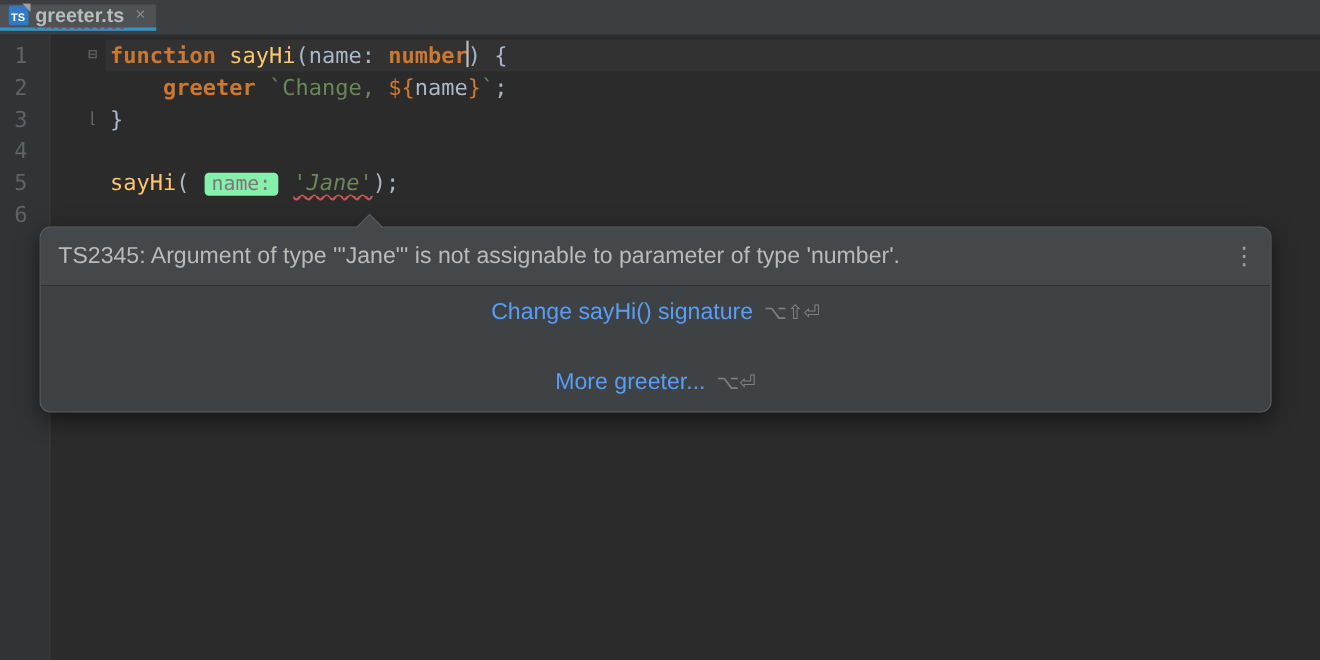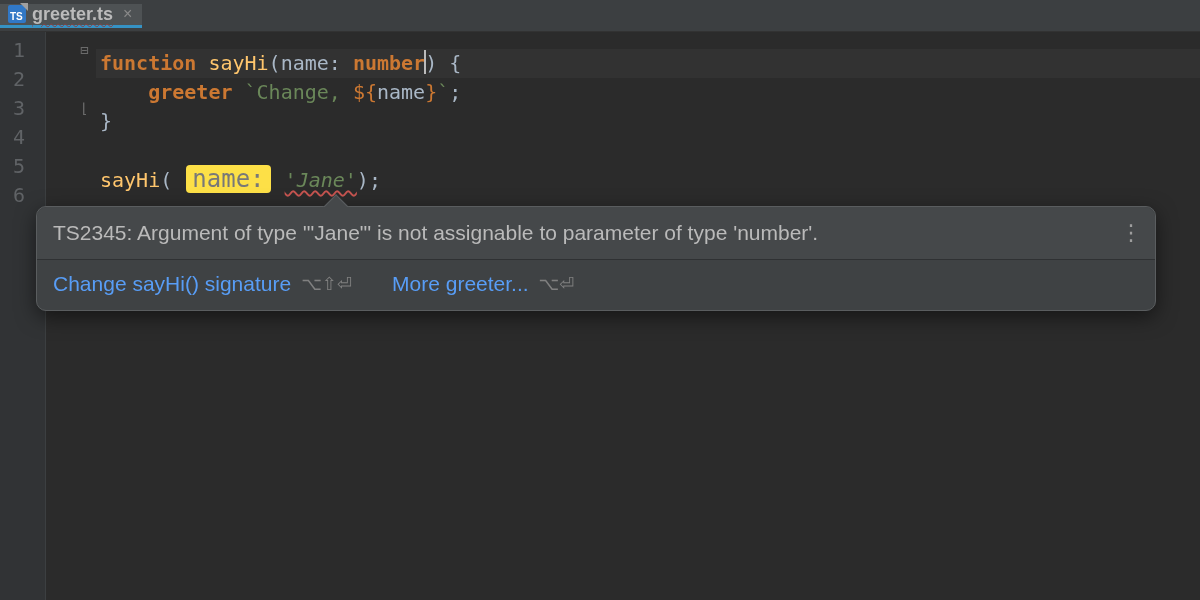--- a/index.html
+++ b/index.html
@@ -87,45 +87,45 @@
   .fold-mark {
     position: absolute;
     left: 34px;
     width: 14px; height: 14px;
     color: #6b6b6b;
     font-size: 14px;
     line-height: 14px;
   }
   .code {
     flex: 1;
-    padding-top: 17px;
+    padding-top: 4px;
     font-size: 20px;
     position: relative;
   }
   .line {
     height: 29px;
     line-height: 29px;
     white-space: pre;
     padding-left: 4px;
     position: relative;
   }
   .line.hl { background: #323232; }
   .kw { color: #cc7832; font-weight: bold; }
   .fn { color: #ffc66d; }
   .id { color: #a9b7c6; }
   .tp { color: #cc7832; font-weight: bold; }
   .punc { color: #a9b7c6; }
   .tmp { color: #cc7832; }
   .str { color: #6a8759; }
   .param-hint {
     color: #787878;
-    background: #fde047;
+    background: #86efac;
     border-radius: 4px;
     padding: 0 6px;
-    font-size: 24px;
+    font-size: 18px;
     margin: 0 2px;
   }
   .err-underline {
     text-decoration: wavy underline #c75450;
     text-decoration-thickness: 1.5px;
     text-underline-offset: 3px;
     font-style: italic;
   }
   .caret {
     display: inline-block;
@@ -171,20 +171,21 @@
     font-size: 22px;
     letter-spacing: -1px;
     cursor: pointer;
   }
   .popup-actions {
     display: flex;
     gap: 40px;
     padding: 12px 16px 14px 16px;
     font-size: 21px;
     align-items: center;
+    flex-direction: column;
   }
   .action {
     color: #589df6;
     cursor: pointer;
     display: flex;
     align-items: center;
     gap: 10px;
   }
   .shortcut {
     color: #808080;

